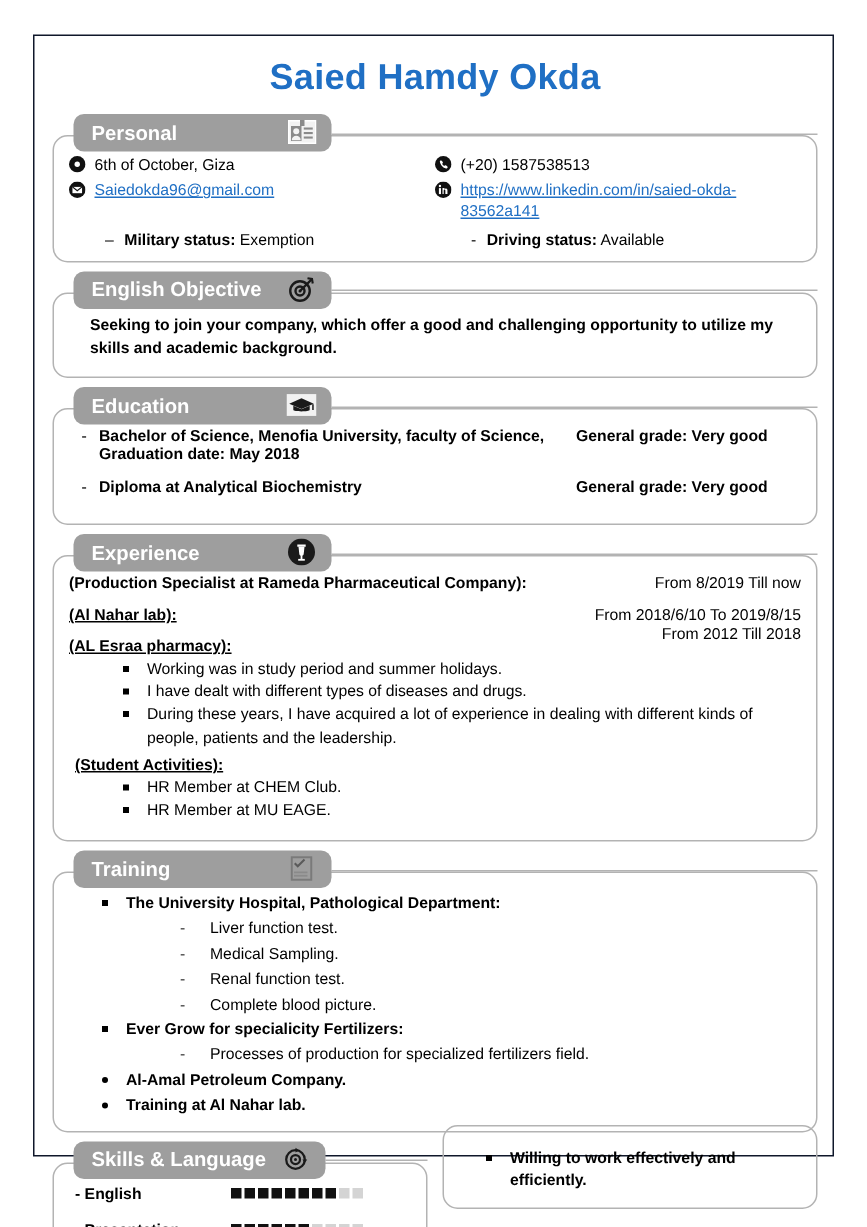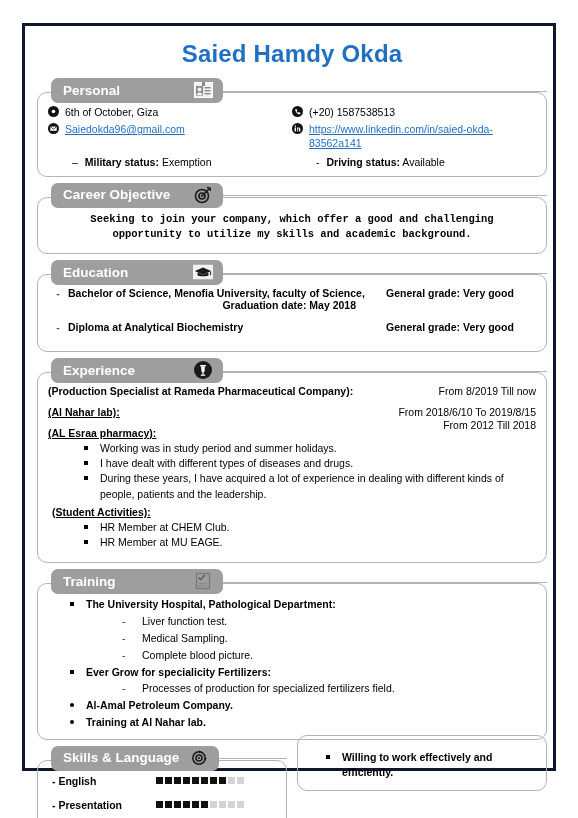--- a/index.html
+++ b/index.html
@@ -14,21 +14,21 @@
     color: #000000;
     overflow: hidden;
     position: relative;
   }
   .page-frame {
     position: absolute;
     left: 22px;
     top: 23px;
     width: 534px;
     height: 748px;
-    border: 3px solid #0f172a;
+    border: 1px solid #0f172a;
     box-sizing: border-box;
     background: #ffffff;
   }
   .page-inner {
     position: absolute;
     left: 0; top: 0;
     width: 534px;
     padding: 0;
   }
 
@@ -120,46 +120,44 @@
     margin-left: 24px;
     margin-top: 2px;
     display: flex;
     gap: 7px;
   }
   .status-line .dash { color: #000; }
   .status-line b { font-weight: bold; }
 
   
   .objective {
-    text-align: center;
     font-size: 10.5px;
     font-weight: bold;
     line-height: 1.5;
     padding: 2px 14px 4px 14px;
-    font-family: Liberation Mono, monospace;
   }
 
   
   .edu-row {
     display: flex;
     align-items: flex-start;
     font-size: 10.5px;
     font-weight: bold;
     margin-bottom: 10px;
   }
   .edu-row .bullet-dash {
     width: 20px;
     text-align: center;
     color: #555;
     flex: 0 0 auto;
   }
   .edu-main { flex: 1; }
   .edu-main .l2 {
     display: block;
-    text-align: right;
+    text-align: left;
     padding-right: 30px;
   }
   .edu-grade {
     width: 150px;
     flex: 0 0 auto;
     text-align: left;
   }
 
   
   .exp-row {
@@ -390,21 +388,21 @@
             <span>Available</span></span>
           </div>
         </div>
       </div>
     </div>
   </div>
 
   <div class="section">
     <div class="head-row">
       <div class="section-head">
-        <span class="title">Career Objective</span>
+        <span class="title">English Objective</span>
         <span class="hicon">
           <svg width="18" height="18" viewBox="0 0 18 18">
             <circle cx="8" cy="10" r="6.5" fill="none" stroke="#1a1a1a" stroke-width="1.6"></circle>
             <circle cx="8" cy="10" r="3" fill="none" stroke="#1a1a1a" stroke-width="1.6"></circle>
             <circle cx="8" cy="10" r="1" fill="#1a1a1a"></circle>
             <path d="M8 10L16 2" stroke="#1a1a1a" stroke-width="1.6"></path>
             <path d="M13 1.5l3 .5.5 3" fill="none" stroke="#1a1a1a" stroke-width="1.4"></path>
           </svg>
         </span>
       </div>
@@ -506,20 +504,21 @@
       </div>
       <div class="rule"></div>
     </div>
     <div class="section-body">
       <ul class="train">
         <li class="sqr">
           <span>The University Hospital, Pathological Department:</span>
           <ul class="dashsub">
             <li>Liver function test.</li>
             <li>Medical Sampling.</li>
+            <li>Renal function test.</li>
             <li>Complete blood picture.</li>
           </ul>
         </li>
         <li class="sqr">
           <span>Ever Grow for specialicity Fertilizers:</span>
           <ul class="dashsub">
             <li>Processes of production for specialized fertilizers field.</li>
           </ul>
         </li>
         <li class="rnd">

